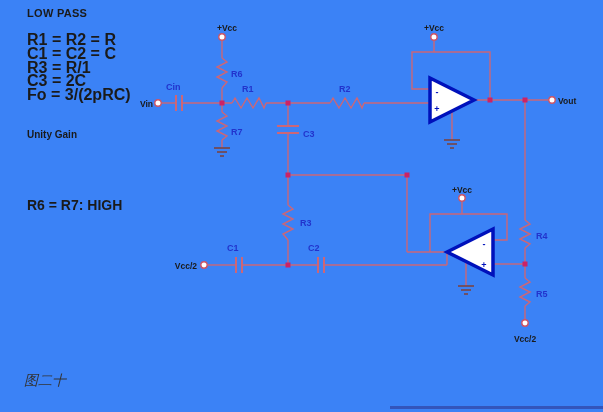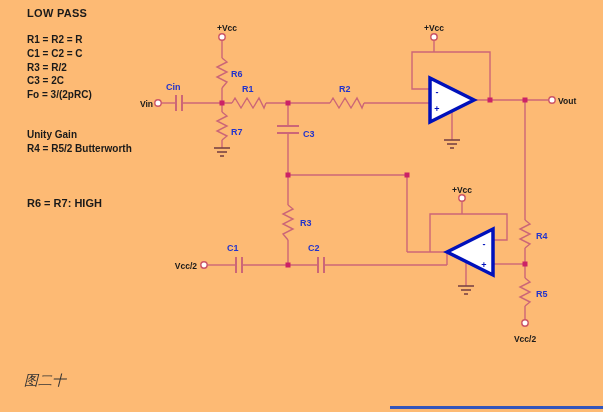--- a/index.html
+++ b/index.html
@@ -1,27 +1,27 @@
 <!DOCTYPE html>
 <html><head>
 <meta charset="utf-8">
 <style>
   html,body{margin:0;padding:0;background:#ffffff;}
   .canvas{
     position:relative;
     width:603px;height:412px;
-    background:#fdba74;
+    background:#3b82f6;
     font-family:"Liberation Sans", sans-serif;
     overflow:hidden;
   }
   .notes{position:absolute;left:27px;color:#1a1a1a;font-weight:bold;}
   .notes-title{top:7px;font-size:11px;letter-spacing:.3px;}
-  .notes-eq{top:33px;font-size:10px;line-height:13.8px;}
+  .notes-eq{top:33px;font-size:16px;line-height:13.8px;}
   .notes-gain{top:128px;font-size:10px;line-height:13.8px;}
-  .notes-bias{top:197px;font-size:11px;}
+  .notes-bias{top:197px;font-size:14px;}
   .caption{
     position:absolute;left:24px;top:372px;
     font-family:"DejaVu Sans", sans-serif;
     font-style:italic;font-size:14px;color:#333333;
   }
   .divider{
     position:absolute;left:390px;top:406px;width:213px;height:3px;
     background:#3355bb;
   }
   svg{position:absolute;left:0;top:0;}
@@ -32,28 +32,27 @@
 </head>
 <body>
 
 <div class="canvas">
 
   <div class="notes notes-title">LOW PASS</div>
 
   <div class="notes notes-eq">
     <div>R1 = R2 = R</div>
     <div>C1 = C2 = C</div>
-    <div>R3 = R/2</div>
+    <div>R3 = R/1</div>
     <div>C3 = 2C</div>
     <div>Fo = 3/(2pRC)</div>
   </div>
 
   <div class="notes notes-gain">
     <div>Unity Gain</div>
-    <div>R4 = R5/2 Butterworth</div>
   </div>
 
   <div class="notes notes-bias">R6 = R7: HIGH</div>
 
   <svg width="603" height="412" viewBox="0 0 603 412">
 
     <g stroke="#cc6677" stroke-width="1.4" fill="none">
       <line x1="161" y1="103" x2="176" y2="103"></line>
       <line x1="182" y1="103" x2="232" y2="103"></line>
       <line x1="266" y1="103" x2="330" y2="103"></line>

